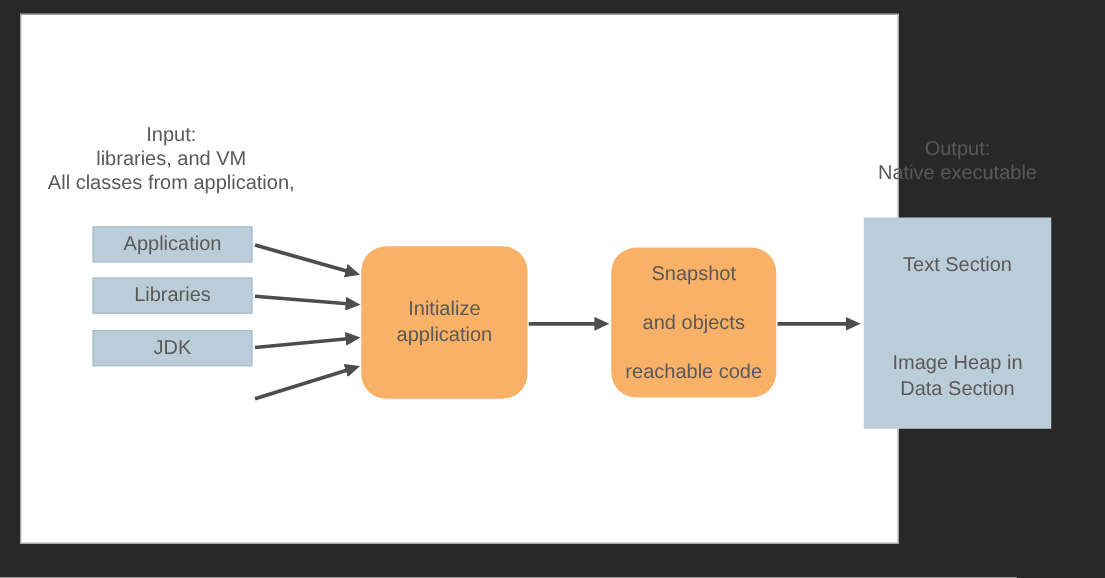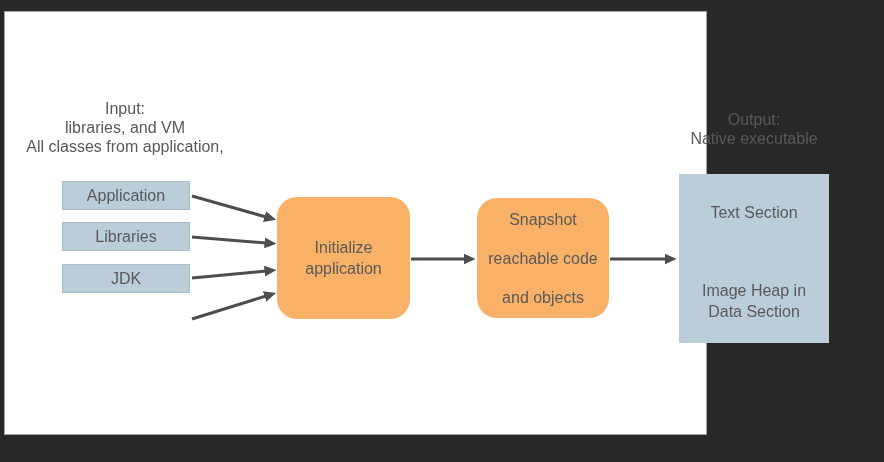--- a/index.html
+++ b/index.html
@@ -8,21 +8,21 @@
     font-family: "Liberation Sans", sans-serif;
     overflow: hidden;
   }
   .stage {
     position: relative;
     width: 884px; height: 462px;
     background: var(--frame, #282828);
   }
   .slide {
     position: absolute;
-    left: 4px; top: 11px;
+    left: 16px; top: 11px;
     width: 703px; height: 424px;
     background: var(--slide, #ffffff);
     border: 1px solid #a3a3a3;
     box-sizing: border-box;
     color: var(--text, #595959);
     padding-left: 16px;
   }
   .title-block {
     position: absolute;
     text-align: center;
@@ -107,22 +107,22 @@
     <div class="input-box input-box-2">
       <span>JDK</span>
     </div>
 
     <div class="process-box process-box-0">
       <div>Initialize</div>
       <div>application</div>
     </div>
     <div class="process-box process-box-1">
       <div>Snapshot</div>
+      <div>and objects</div>
       <div>reachable code</div>
-      <div>and objects</div>
     </div>
 
     <div class="output-box">
       <div class="output-section output-section-0">
         <div>Text Section</div>
       </div>
       <div class="output-section output-section-1">
         <div>Image Heap in</div>
         <div>Data Section</div>
       </div>

